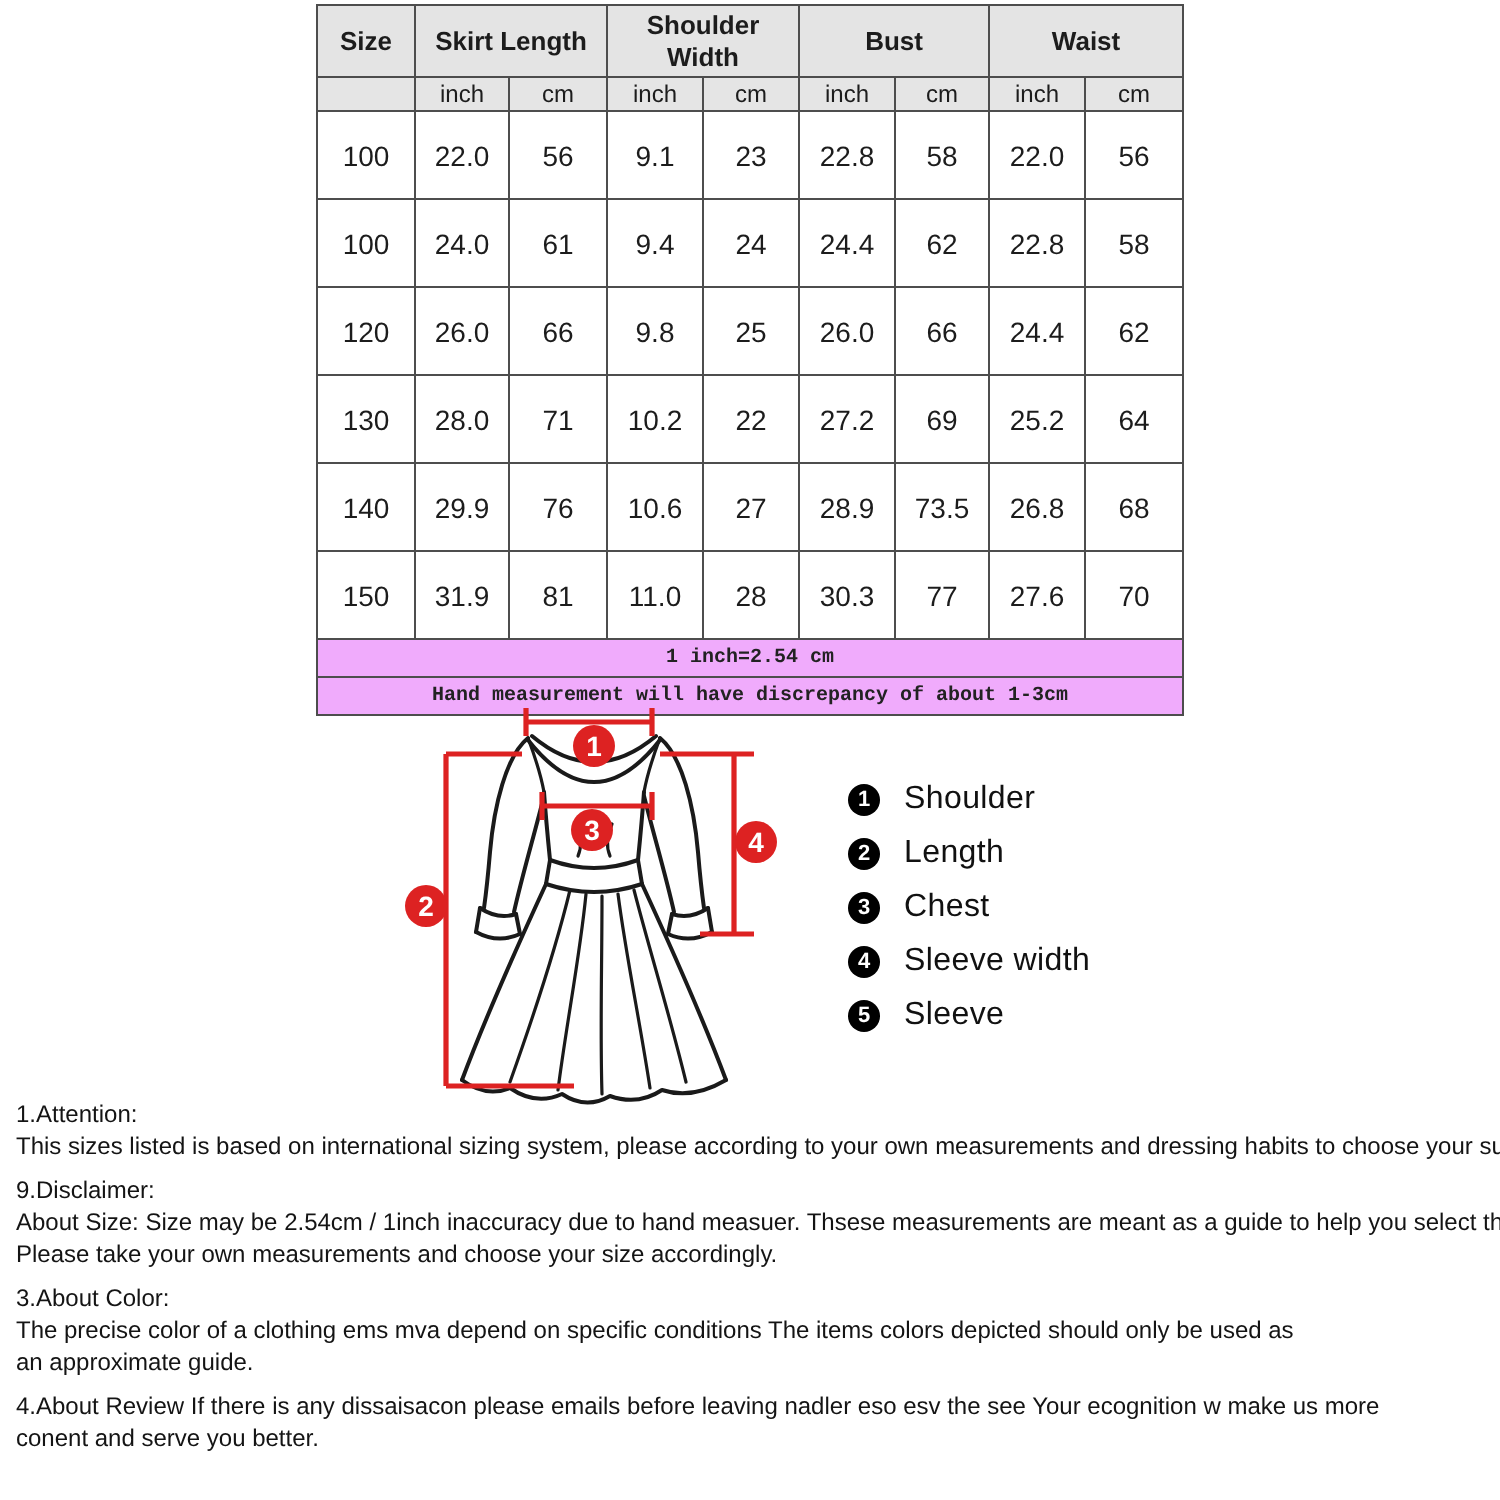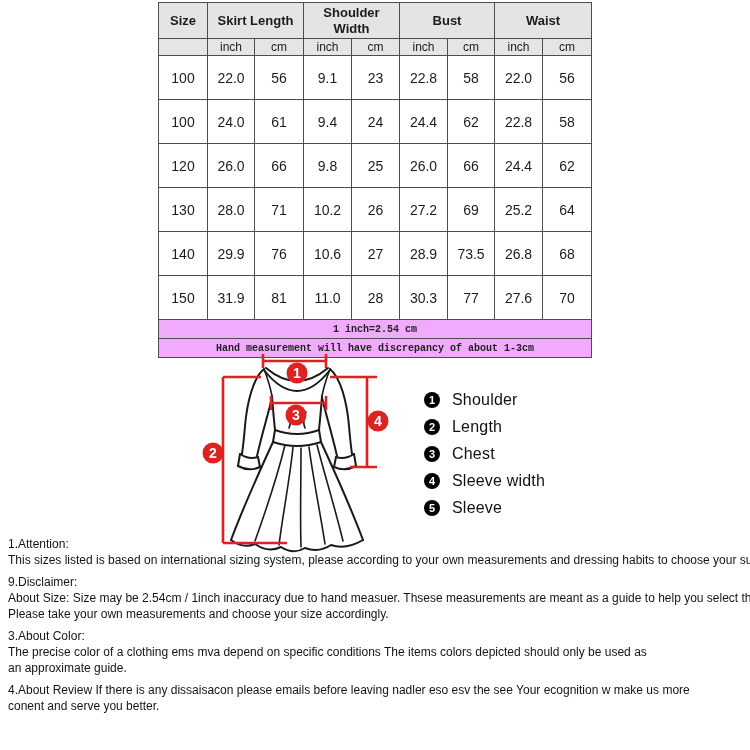--- a/index.html
+++ b/index.html
@@ -45,21 +45,21 @@
   .legend{position:absolute;left:424px;top:386px;}
   .legend-row{display:flex;align-items:center;height:27px;}
   .lnum{
     width:16px;height:16px;border-radius:50%;background:#000;color:#fff;
     font-size:11px;font-weight:bold;display:flex;align-items:center;justify-content:center;
     flex:0 0 16px;
   }
   .llabel{margin-left:12px;font-size:16px;color:#111;letter-spacing:0.2px;}
 
   
-  .notes{position:absolute;left:8px;top:536px;width:740px;font-size:12px;line-height:16px;color:#141414;}
+  .notes{position:absolute;left:8px;top:549px;width:740px;font-size:12px;line-height:16px;color:#141414;}
   .note-sec{margin:0 0 6px 0;}
   .note-heading{white-space:nowrap;}
   .note-line{white-space:nowrap;}
 </style>
 </head>
 <body>
 
 <div class="stage">
 
   <table class="size-table">
@@ -126,21 +126,21 @@
         <td class="cell">26.0</td>
         <td class="cell">66</td>
         <td class="cell">24.4</td>
         <td class="cell">62</td>
       </tr>
       <tr>
         <td class="cell">130</td>
         <td class="cell">28.0</td>
         <td class="cell">71</td>
         <td class="cell">10.2</td>
-        <td class="cell">26</td>
+        <td class="cell">22</td>
         <td class="cell">27.2</td>
         <td class="cell">69</td>
         <td class="cell">25.2</td>
         <td class="cell">64</td>
       </tr>
       <tr>
         <td class="cell">140</td>
         <td class="cell">29.9</td>
         <td class="cell">76</td>
         <td class="cell">10.6</td>

